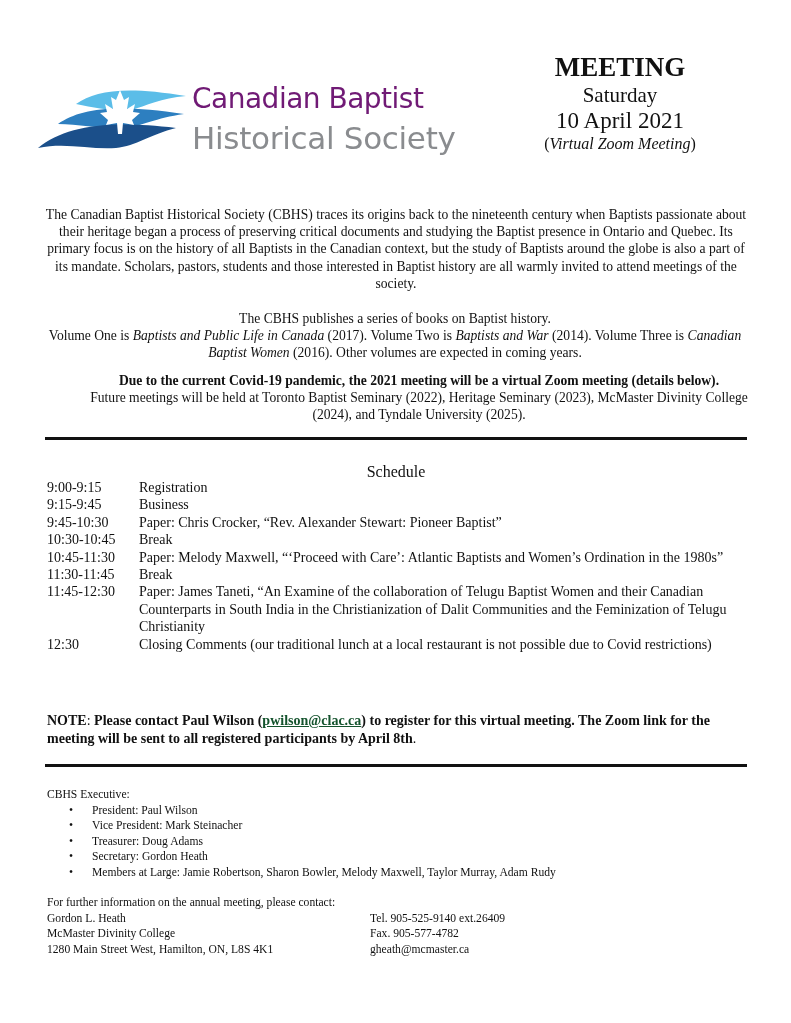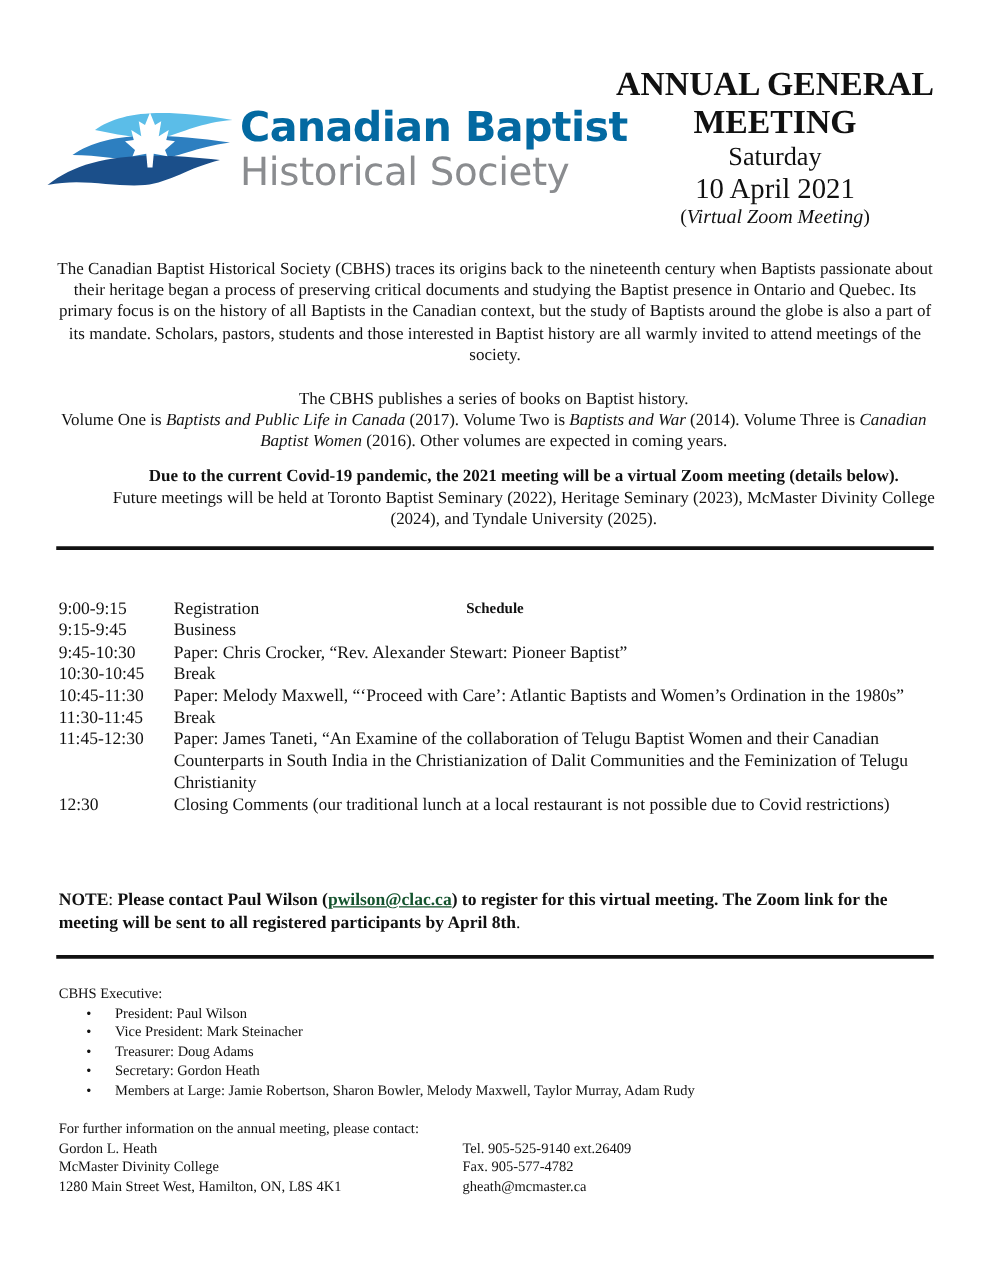--- a/index.html
+++ b/index.html
@@ -7,22 +7,22 @@
     width: 791px; height: 1023px; position: relative; overflow: hidden;
     font-family: "Liberation Serif", serif; color: #111;
   }
   .abs { position: absolute; }
 
   
   .logo { left: 36px; top: 82px; width: 420px; height: 80px; }
   .logo svg { position: absolute; left: 0; top: 0; }
   .logo-line1 {
     position: absolute; left: 156px; top: 0px;
-    font-family: "DejaVu Sans", sans-serif; font-weight: bold;
-    font-size: 33px; color: #0369a1; letter-spacing: -0.5px; white-space: nowrap;
+    font-family: "DejaVu Sans", sans-serif; font-weight: normal;
+    font-size: 28px; color: #701a75; letter-spacing: -0.5px; white-space: nowrap;
   }
   .logo-line2 {
     position: absolute; left: 156px; top: 38px;
     font-family: "DejaVu Sans", sans-serif; font-weight: normal;
     font-size: 31px; color: #8a8c8f; letter-spacing: -0.3px; white-space: nowrap; text-align: center;
   }
 
   
   .title-block { left: 480px; top: 52px; width: 280px; text-align: center; }
   .title-main { font-weight: bold; font-size: 27px; line-height: 30px; }
@@ -32,21 +32,21 @@
   .title-sub i { font-style: italic; }
 
   
   .intro { left: 40px; top: 206px; width: 712px; text-align: center; font-size: 13.6px; line-height: 17.2px; }
   .books { left: 39px; top: 310px; width: 712px; text-align: center; font-size: 13.6px; line-height: 17.2px; }
   .covid { left: 84px; top: 372px; width: 670px; text-align: center; font-size: 13.6px; line-height: 17.2px; }
   .covid .bold { font-weight: bold; }
 
   .rule { left: 45px; width: 702px; height: 3px; background: #111; }
 
-  .schedule-title { left: 40px; top: 479px; width: 712px; text-align: center; font-weight: bold; font-size: 12px; }
+  .schedule-title { left: 40px; top: 463px; width: 712px; text-align: center; font-weight: normal; font-size: 16px; }
 
   .schedule { left: 47px; top: 479px; width: 705px; font-size: 14px; line-height: 17.4px; }
   .sched-row { display: flex; }
   .sched-time { width: 92px; flex: 0 0 92px; }
   .sched-desc { flex: 1; }
 
   .note { left: 47px; top: 712px; width: 705px; font-size: 14px; line-height: 18px; font-weight: bold; }
   .note a { color: #14532d; text-decoration: underline; }
   .note .plain { font-weight: normal; }
 
@@ -71,21 +71,20 @@
 
     <path d="M2 66 C30 44, 70 38, 140 46 C115 52, 100 64, 80 66 C55 68, 30 60, 2 66 Z" fill="#1b4f8a"></path>
 
     <path d="M84 8 L88 18 L93 15 L91 27 L99 22 L97 30 L104 31 L96 38 L98 43 L87 41 L86 52 L82 52 L81 41 L70 43 L72 38 L64 31 L71 30 L69 22 L77 27 L75 15 L80 18 Z" fill="#ffffff"></path>
   </svg>
   <div class="logo-line1">Canadian Baptist</div>
   <div class="logo-line2">Historical Society</div>
 </div>
 
 <div class="abs title-block">
-  <div class="title-main">ANNUAL GENERAL</div>
   <div class="title-main">MEETING</div>
   <div class="title-day">Saturday</div>
   <div class="title-date">10 April 2021</div>
   <div class="title-sub"><span>(</span><i>Virtual Zoom Meeting</i><span>)</span></div>
 </div>
 
 <div class="abs intro">The Canadian Baptist Historical Society (CBHS) traces its origins back to the nineteenth century when Baptists passionate about their heritage began a process of preserving critical documents and studying the Baptist presence in Ontario and Quebec. Its primary focus is on the history of all Baptists in the Canadian context, but the study of Baptists around the globe is also a part of its mandate. Scholars, pastors, students and those interested in Baptist history are all warmly invited to attend meetings of the society.</div>
 
 <div class="abs books">
   <div>The CBHS publishes a series of books on Baptist history.</div>

